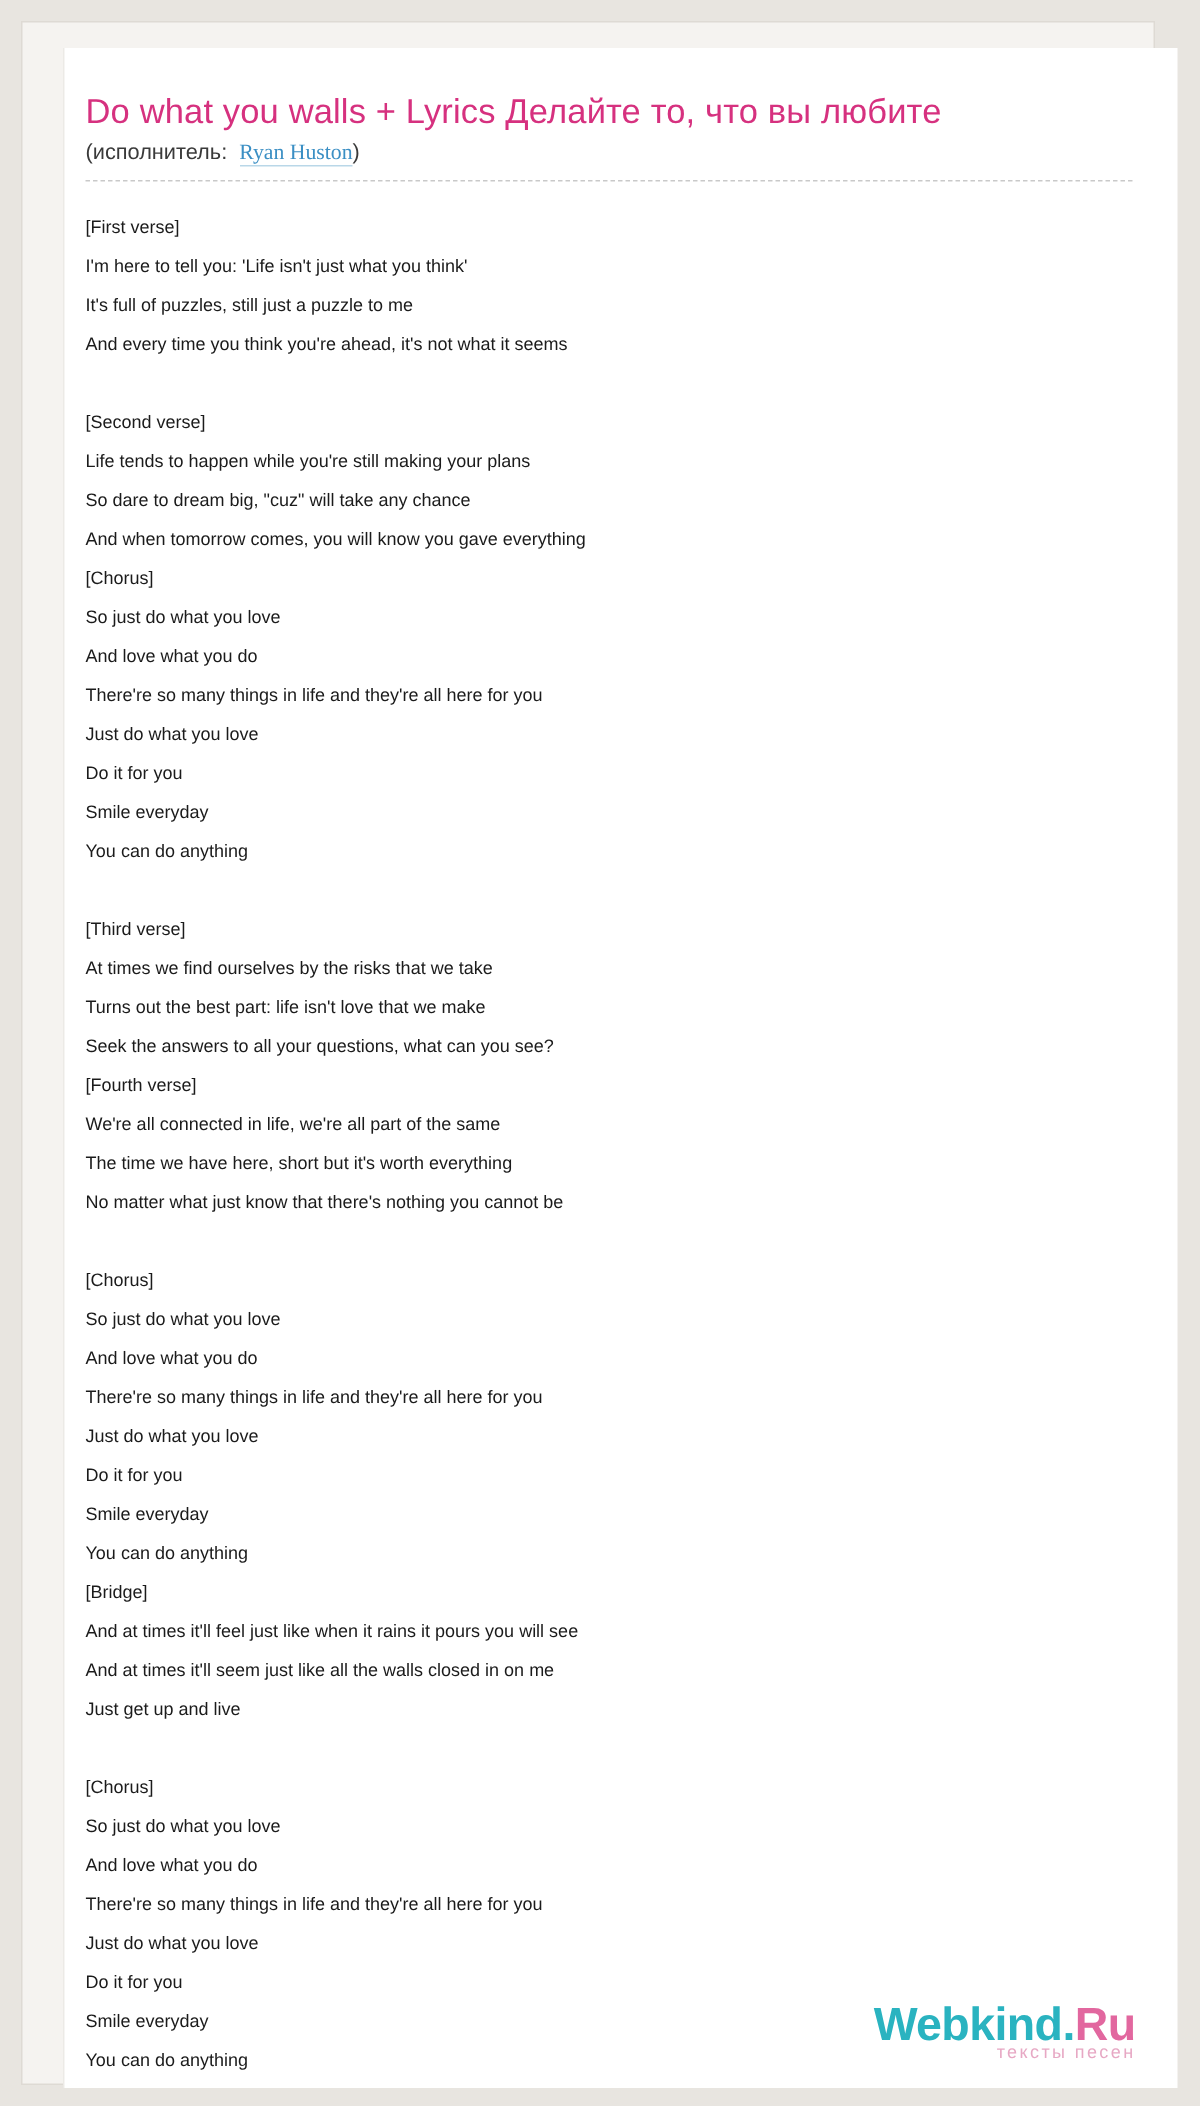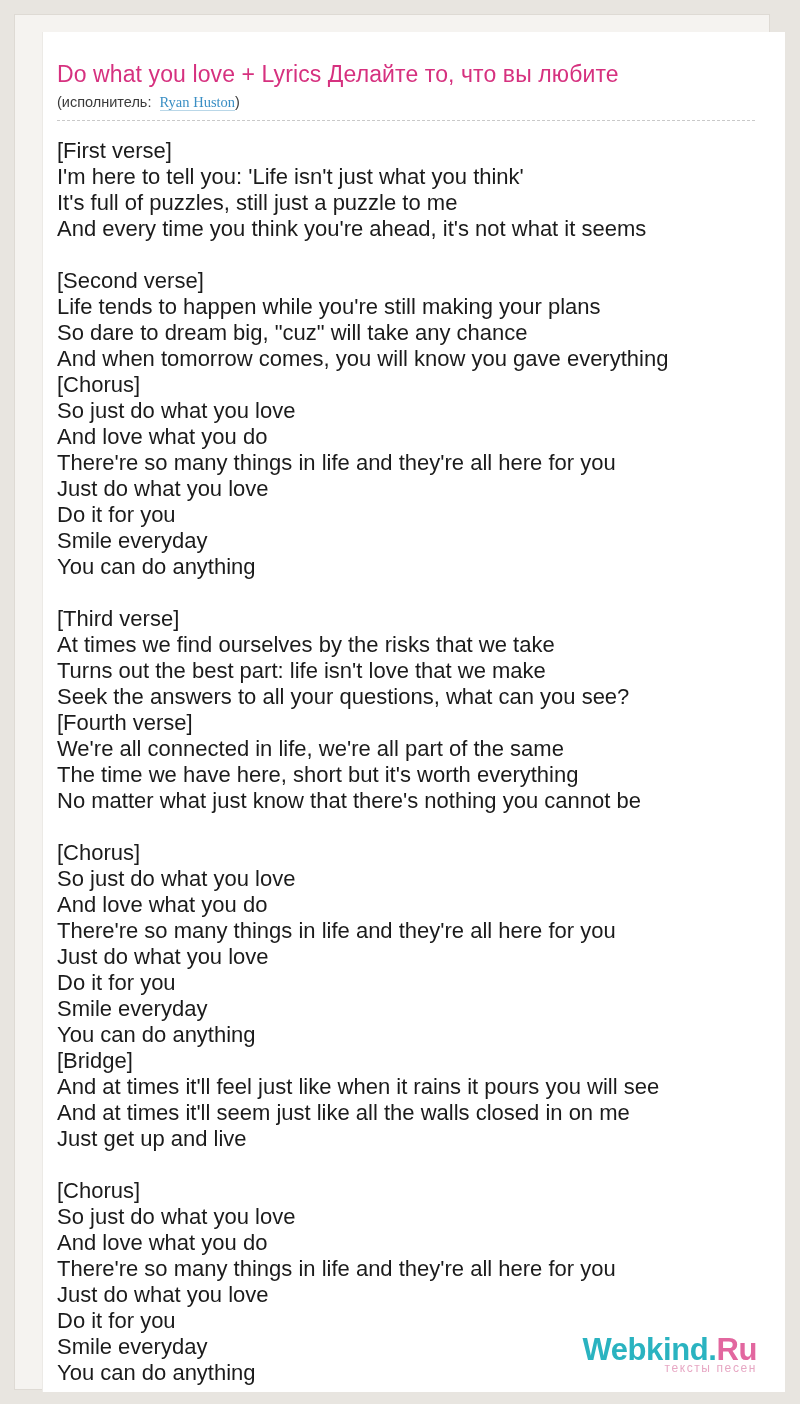--- a/index.html
+++ b/index.html
@@ -55,21 +55,21 @@
     color: #3a3a3a;
   }
   .performer-link {
     color: #3b8fc4;
     text-decoration: none;
     border-bottom: 1px solid #b9d7e8;
     cursor: pointer;
     font-family: Liberation Serif, serif;
   }
   .lyrics {
-    font-size: 22px;
+    font-size: 12px;
     line-height: 26px;
     color: #1b1b1b;
     white-space: pre-wrap;
     word-wrap: break-word;
   }
   .watermark {
     position: absolute;
     right: 28px;
     bottom: 17px;
     text-align: right;
@@ -97,21 +97,21 @@
     margin-top: -6px;
   }
 </style>
 </head>
 <body>
 
 <div class="page-frame">
   <div class="sheet">
     <div class="content">
 
-      <h1 class="song-title">Do what you love + Lyrics Делайте то, что вы любите</h1>
+      <h1 class="song-title">Do what you walls + Lyrics Делайте то, что вы любите</h1>
 
       <div class="performer-line">
         <span class="performer-label">(исполнитель:</span>
         <span>&nbsp;</span><a class="performer-link" href="#">Ryan Huston</a><span class="performer-label">)</span>
       </div>
 
       <div class="lyrics">[First verse]
 I'm here to tell you: 'Life isn't just what you think'
 It's full of puzzles, still just a puzzle to me
 And every time you think you're ahead, it's not what it seems

